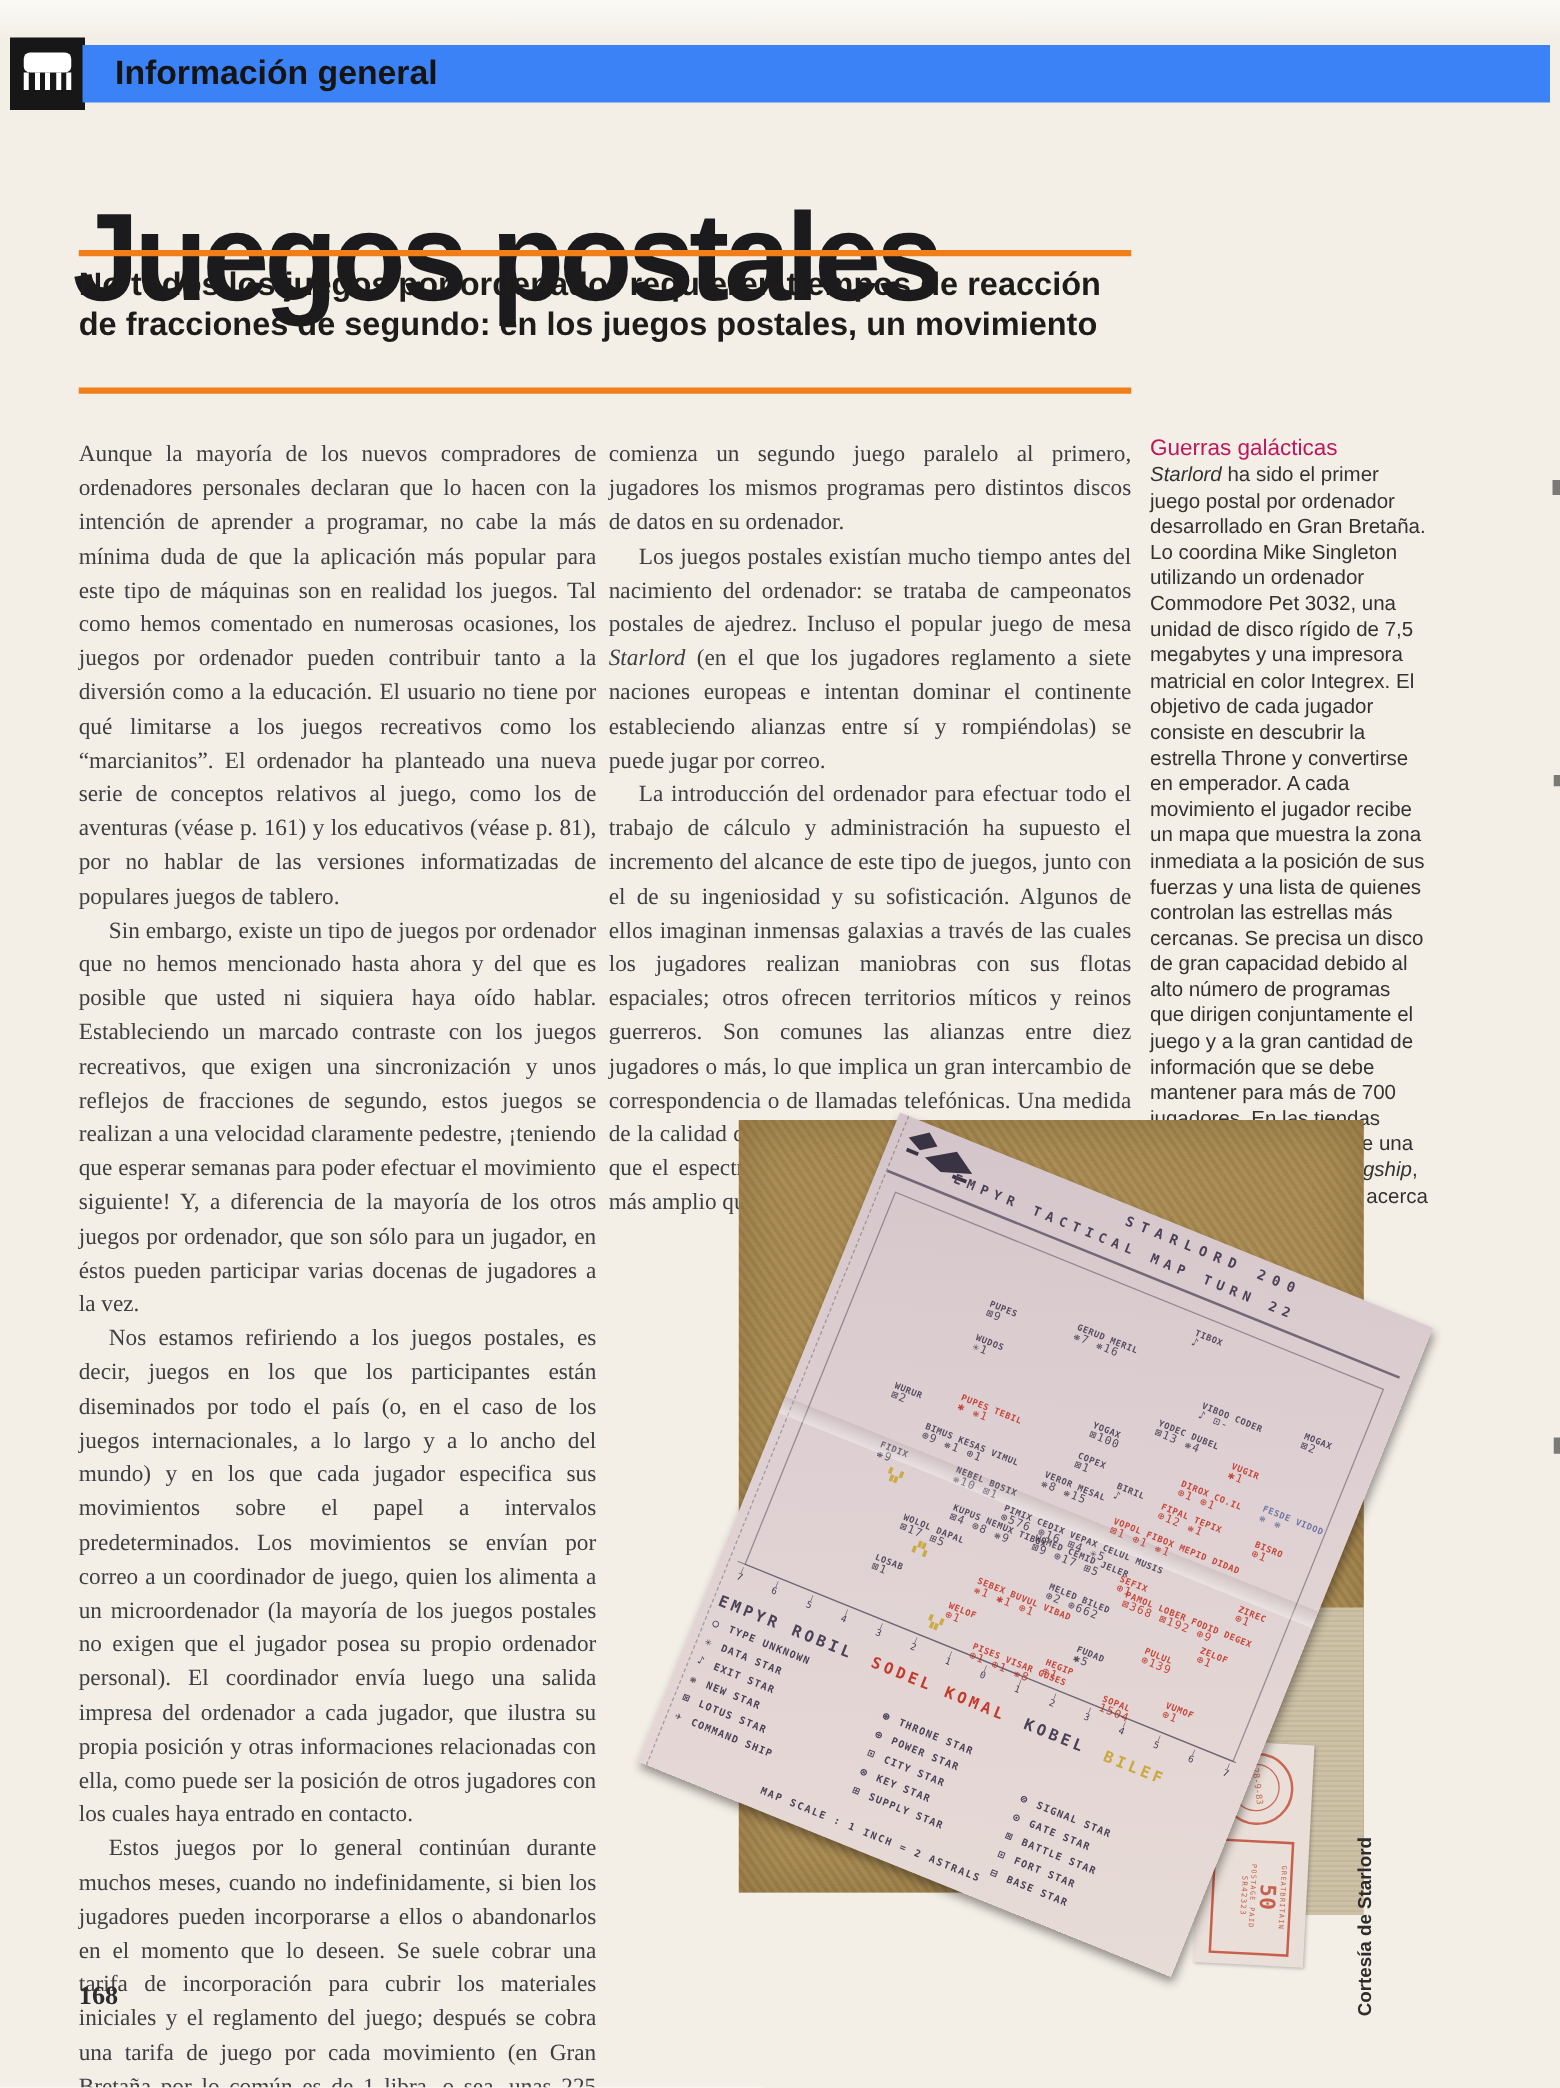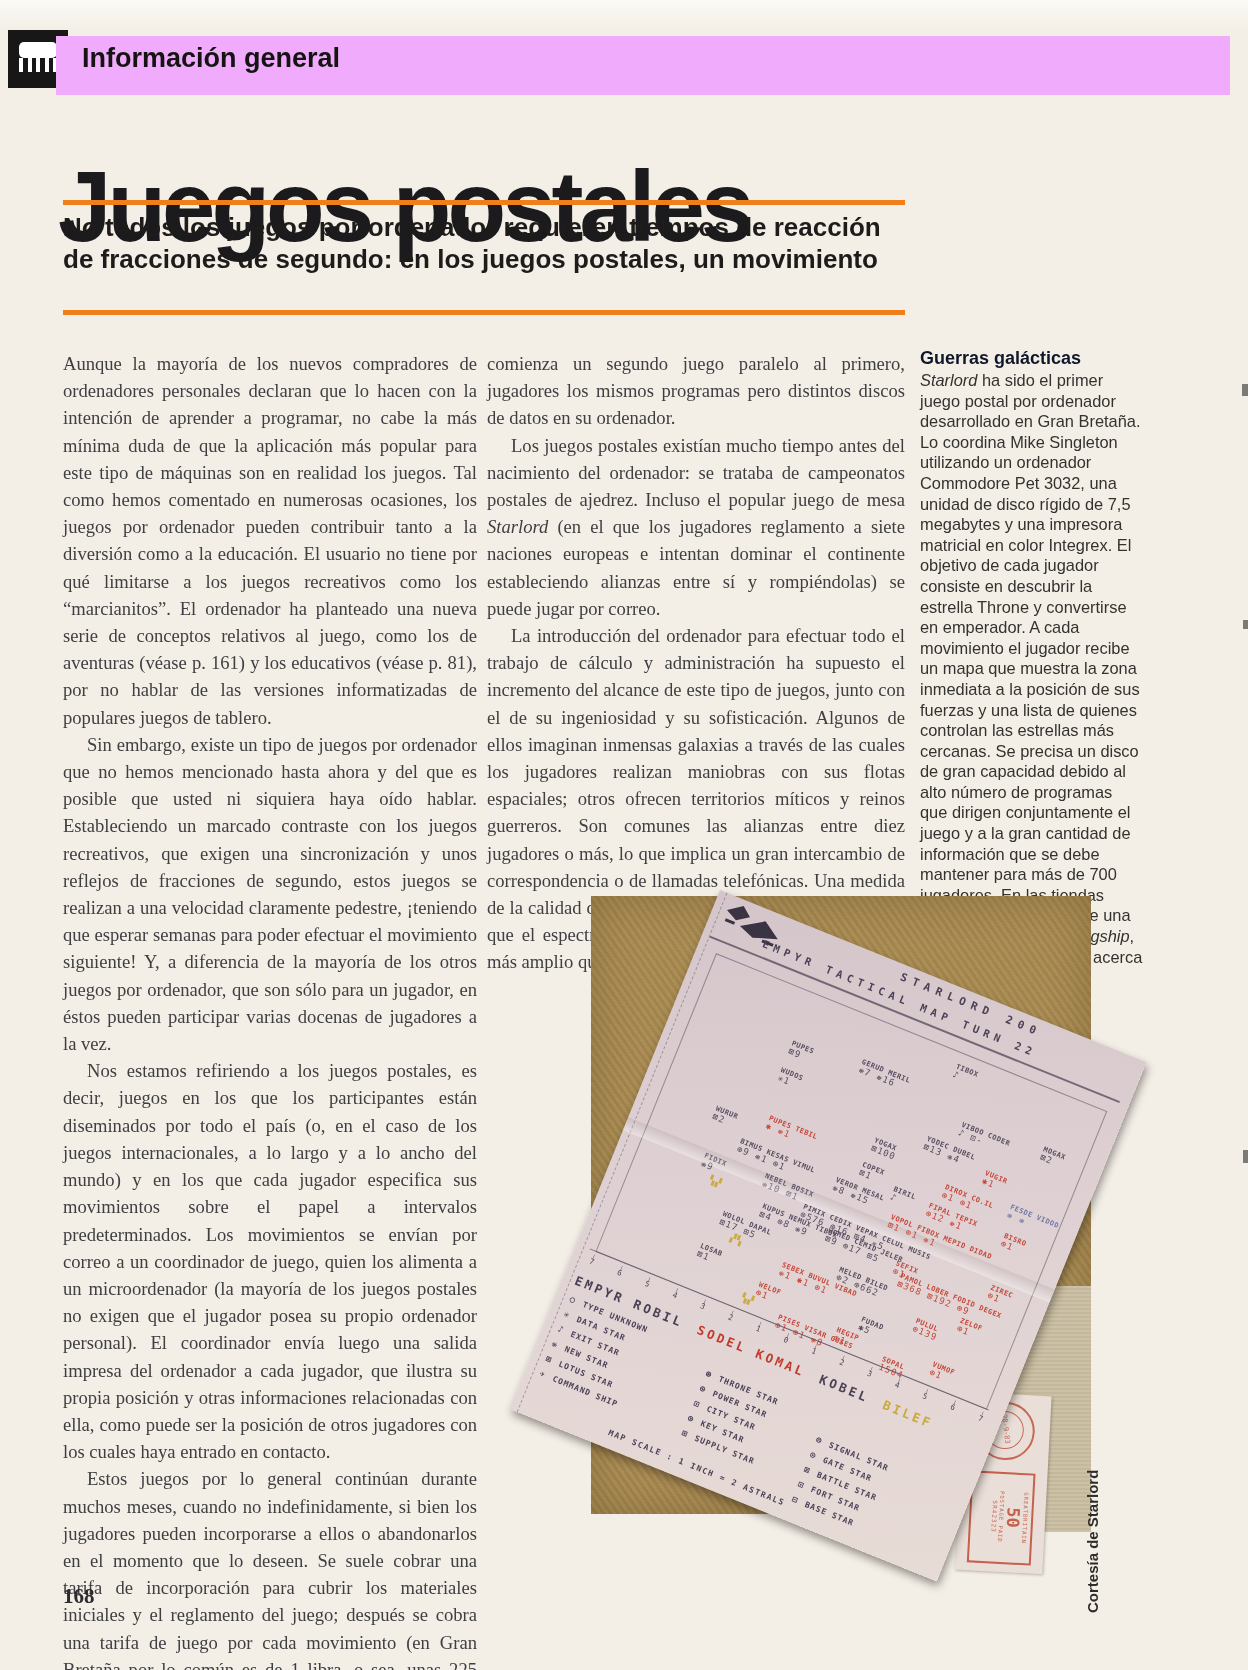--- a/index.html
+++ b/index.html
@@ -5,40 +5,40 @@
   html,body{margin:0;padding:0;}
   .page{position:relative;width:1248px;height:1670px;background:#f3efe7;overflow:hidden;
         font-family:"Liberation Serif",serif;color:#3f3e41;}
   .page::before{content:"";position:absolute;left:0;top:0;width:100%;height:30px;
         background:linear-gradient(#fbfaf5,#f3efe7);}
   
   .chip-square{position:absolute;left:8px;top:30px;width:60px;height:58px;background:#171717;}
   .chip-body{position:absolute;left:11px;top:12px;width:38px;height:16px;background:#fff;border-radius:5px;}
   .chip-legs{position:absolute;left:11px;top:28px;width:38px;height:15px;display:flex;justify-content:space-between;}
   .chip-legs span{width:4px;height:14px;background:#fff;}
-  .orange-bar{position:absolute;left:56px;top:36px;width:1174px;height:59px;background:#f0abfc;}
+  .orange-bar{position:absolute;left:66px;top:36px;width:1174px;height:46px;background:#3b82f6;}
   .section-label{position:absolute;left:26px;top:7px;font-family:"Liberation Sans",sans-serif;
         font-weight:700;font-size:27px;color:#151413;}
   
   .headline{position:absolute;left:58px;top:88px;font-family:"Liberation Sans",sans-serif;
         font-weight:700;font-size:96px;letter-spacing:-4px;color:#1b1b1d;transform:scaleY(1.04);}
   .rule{position:absolute;left:63px;width:842px;height:5px;background:#f07f19;}
   .rule-top{top:200px;} .rule-bottom{top:310px;}
   .standfirst{position:absolute;left:63px;top:211px;width:860px;font-family:"Liberation Sans",sans-serif;
         font-weight:700;font-size:26px;line-height:32px;color:#1d1c1b;}
   
   .col{position:absolute;top:350px;font-size:18.6px;line-height:27.2px;text-align:justify;}
   .col p{margin:0;text-indent:24px;}
   .col p.noind{text-indent:0;}
   .col1{left:63px;width:414px;}
   .col2{left:487px;width:418px;}
   
   .sidebar{position:absolute;left:920px;top:348px;width:224px;font-family:"Liberation Sans",sans-serif;
         color:#33322f;}
-  .sidebar h3{margin:0 0 1px 0;font-size:18px;font-weight:700;color:#0f172a;}
+  .sidebar h3{margin:0 0 1px 0;font-size:18px;font-weight:400;color:#be185d;}
   .sidebar p{margin:0;font-size:16.4px;line-height:20.6px;}
   
   .photo{position:absolute;left:563px;top:856px;width:610px;height:720px;}
   .envelope{position:absolute;left:28px;top:40px;width:500px;height:618px;background:#a8894f;
         background-image:repeating-linear-gradient(55deg,rgba(255,255,255,.05) 0 3px,rgba(0,0,0,.04) 3px 6px);
         box-shadow:inset 0 0 40px rgba(60,40,10,.25);}
   .envelope2{position:absolute;left:352px;top:430px;width:176px;height:246px;background:#c9bda1;
         background-image:repeating-linear-gradient(0deg,rgba(255,255,255,.06) 0 2px,rgba(0,0,0,.03) 2px 4px);}
   .stamp{position:absolute;left:396px;top:538px;width:88px;height:178px;background:#e9dfd8;
         transform:rotate(3deg);box-shadow:1px 1px 3px rgba(0,0,0,.25);color:#c14b35;

